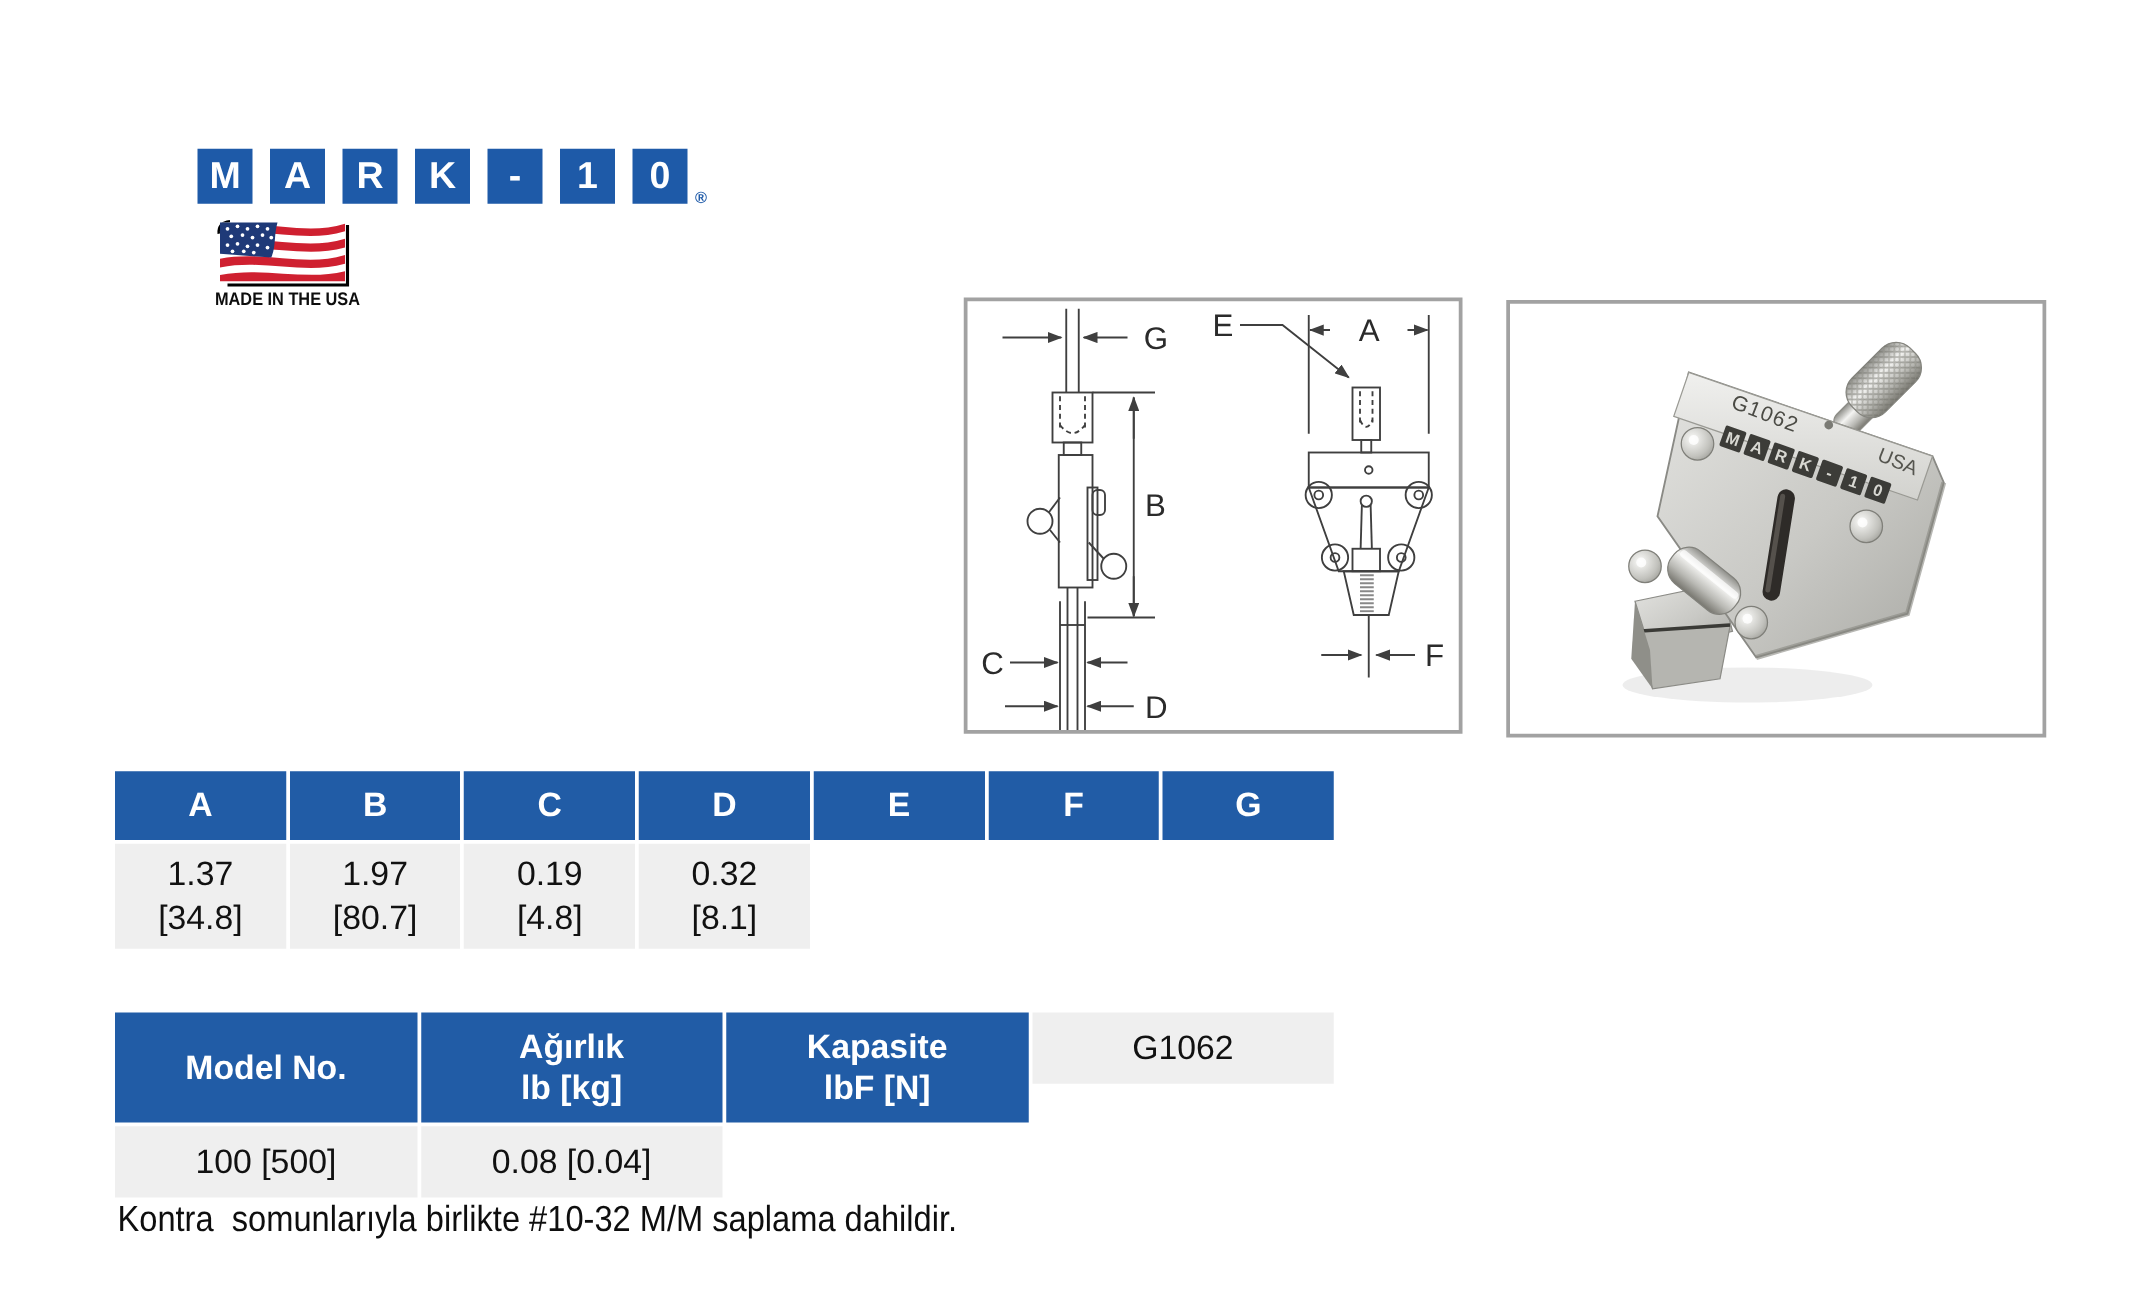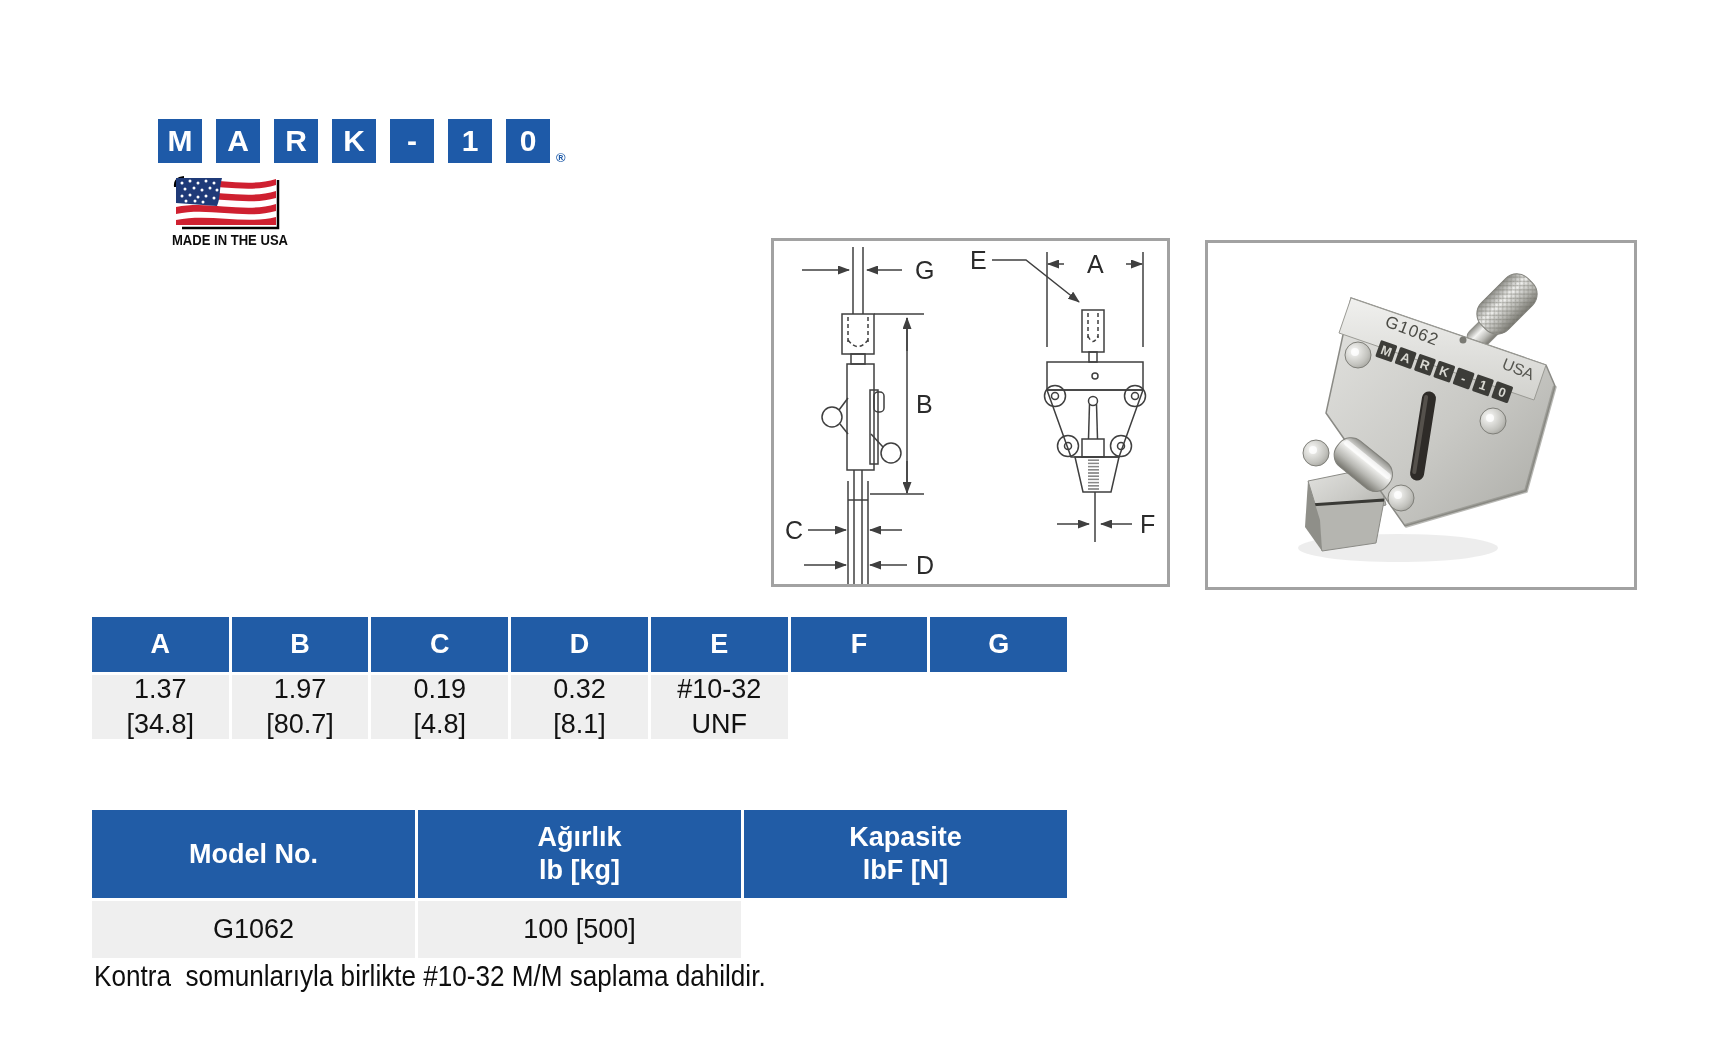--- a/index.html
+++ b/index.html
@@ -24,22 +24,22 @@
   #photo-box{left:1205px;top:240px;width:432px;height:350px;}
 
   
   .tbl{position:absolute;left:92px;width:975px;display:grid;gap:3px;background:#fff;}
   .tbl .h{background:#215ca6;color:#fff;font-weight:700;display:flex;flex-direction:column;
           align-items:center;justify-content:center;text-align:center;}
   .tbl .c{background:#efefef;display:flex;flex-direction:column;align-items:center;
           justify-content:center;text-align:center;color:#111;}
   #dim-table{top:617px;grid-template-columns:repeat(7,1fr);}
   #dim-table .h{height:55px;font-size:27px;}
-  #dim-table .c{height:64px;font-size:27px;line-height:35px;}
-  #spec-table{top:810px;grid-template-columns:repeat(3,1fr);}
+  #dim-table .c{height:84px;font-size:27px;line-height:35px;}
+  #spec-table{top:810px;grid-template-columns:repeat(4,1fr);}
   #spec-table .h{height:88px;font-size:27px;line-height:33px;}
   #spec-table .c{height:57px;font-size:27px;}
 
   
   #footnote{position:absolute;left:94px;top:960px;font-size:29px;color:#0e0e0e;
             transform:scaleX(.9);transform-origin:left;white-space:pre;}
 
   
   .lineart{stroke:#3f3f3f;fill:none;stroke-width:1.5px;}
   svg text.dimlabel{font-family:"Liberation Sans",sans-serif;font-size:25px;fill:#2b2b2b;}
@@ -328,37 +328,34 @@
       <div>[80.7]</div>
     </div>
     <div class="c">
       <div>0.19</div>
       <div>[4.8]</div>
     </div>
     <div class="c">
       <div>0.32</div>
       <div>[8.1]</div>
     </div>
-    <div class="c">
-      <div>#10-32</div>
-      <div>UNF</div>
-    </div>
   </div>
 
   <div id="spec-table" class="tbl">
     <div class="h">
       <div>Model No.</div>
     </div>
     <div class="h">
       <div>Ağırlık</div>
       <div>lb [kg]</div>
     </div>
     <div class="h">
       <div>Kapasite</div>
       <div>lbF [N]</div>
     </div>
     <div class="c">G1062</div>
     <div class="c">100 [500]</div>
+    <div class="c">0.08 [0.04]</div>
   </div>
 
   <div id="footnote">Kontra  somunlarıyla birlikte #10-32 M/M saplama dahildir.</div>
 
 </div>
 
 </body></html>

